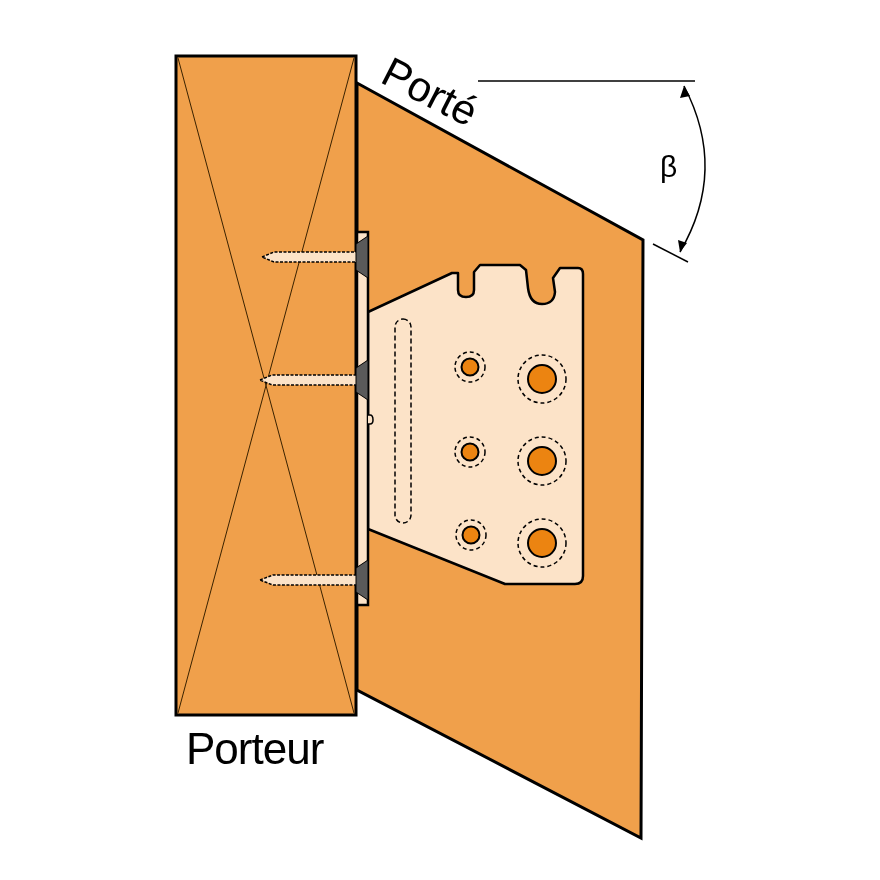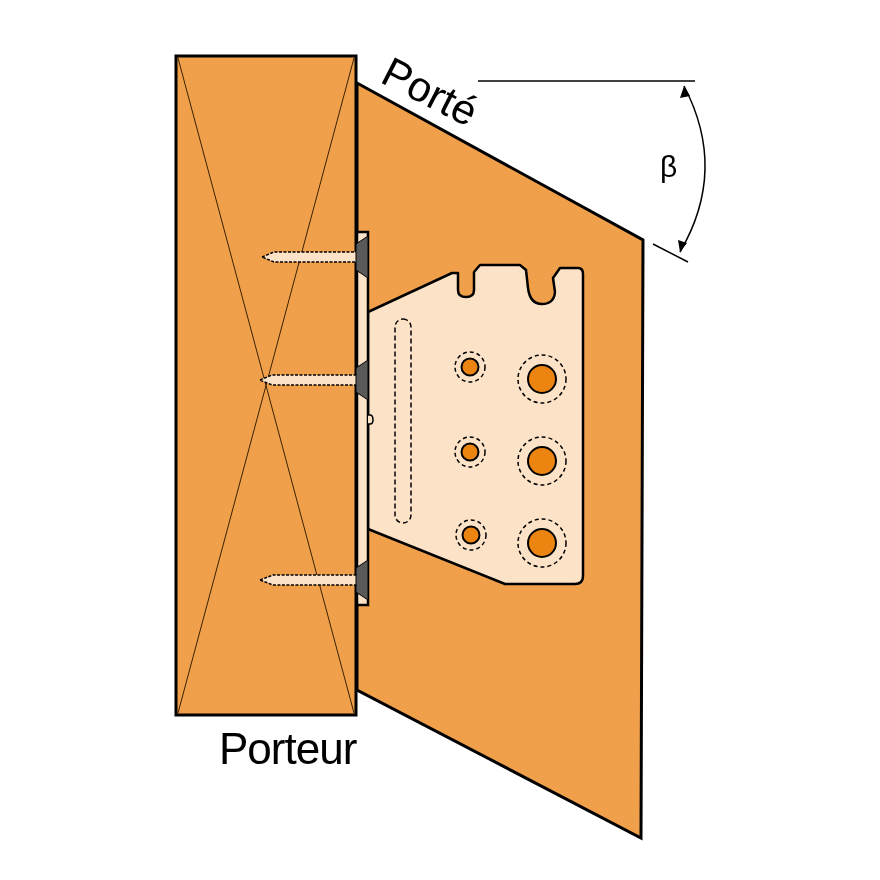--- a/index.html
+++ b/index.html
@@ -1,19 +1,19 @@
 <!DOCTYPE html>
 <html><head>
   <meta charset="utf-8">
   <style>
     html, body { margin: 0; padding: 0; background: #ffffff; }
     body { width: 880px; height: 880px; position: relative; overflow: hidden; font-family: "Liberation Sans", sans-serif; }
     svg { position: absolute; left: 0; top: 0; }
     .label { position: absolute; color: #000; font-family: "Liberation Sans", sans-serif; white-space: nowrap; }
-    .porteur { left: 186px; top: 724px; font-size: 44px; letter-spacing: -1px; margin-left: 33px; }
+    .porteur { left: 186px; top: 724px; font-size: 44px; letter-spacing: -1px; }
     .porte { left: 396px; top: 48px; font-size: 42px; transform-origin: 0 0; transform: rotate(27deg); }
     .beta { left: 660px; top: 150px; font-size: 30px; }
   </style>
 </head>
 <body>
 
 <svg width="880" height="880" viewBox="0 0 880 880">
 
   <polygon points="357,83 643,240 641,838 357,690" fill="#F0A04B" stroke="#000" stroke-width="3" stroke-linejoin="miter"></polygon>
 

